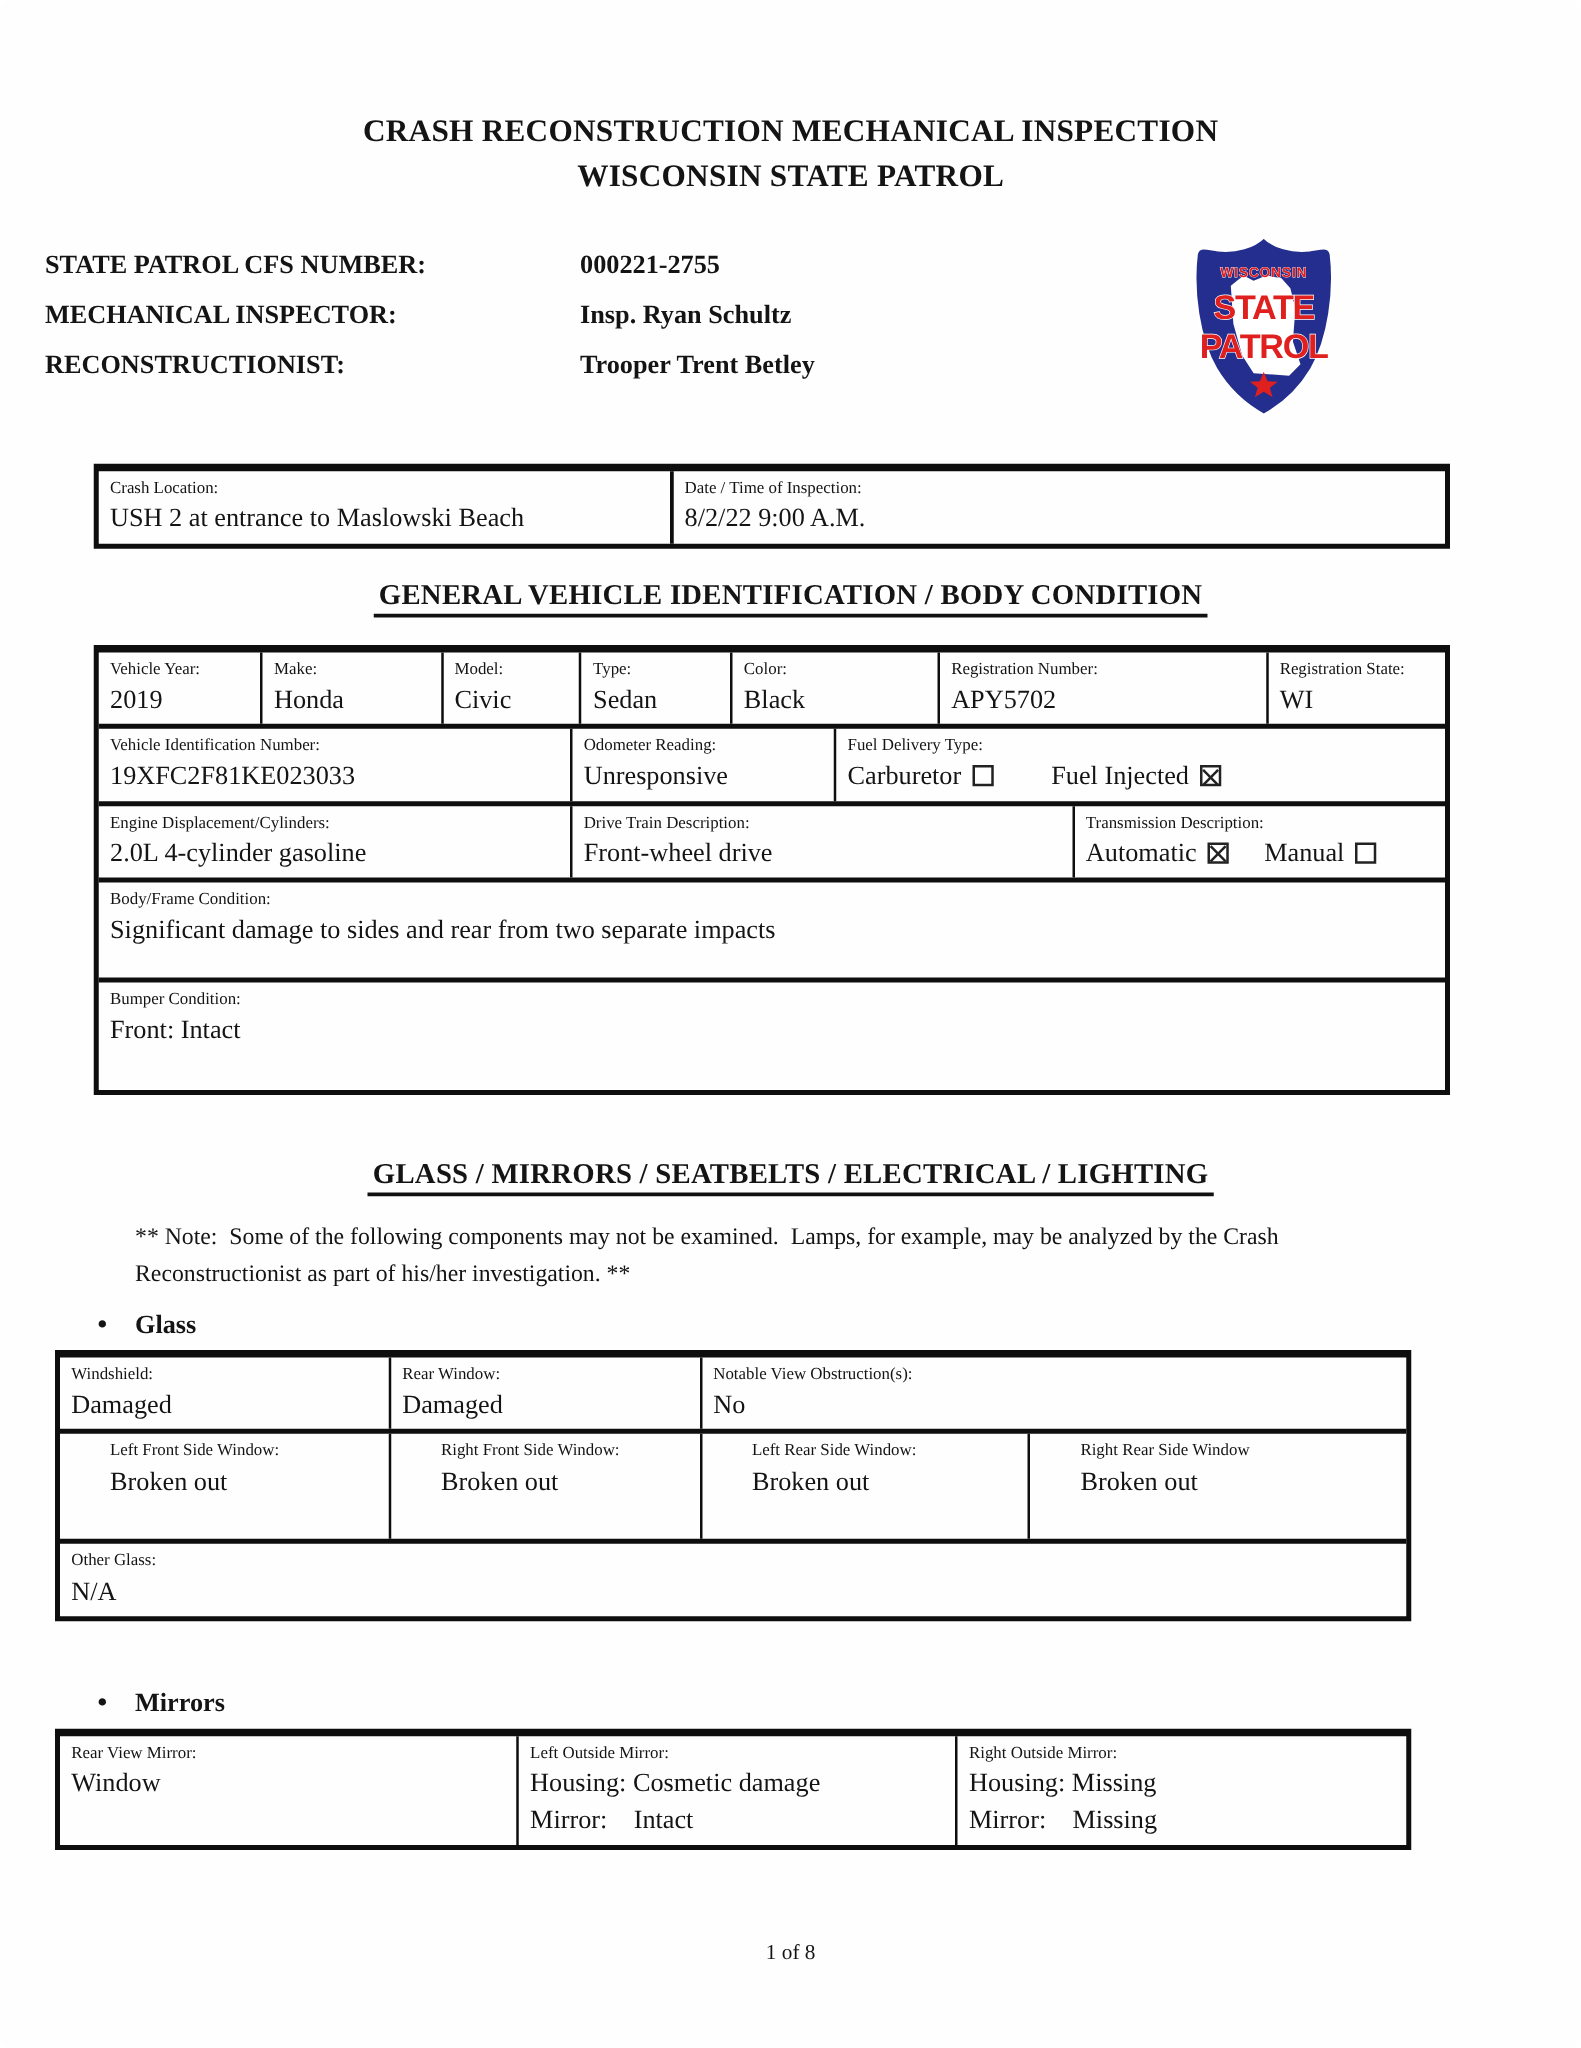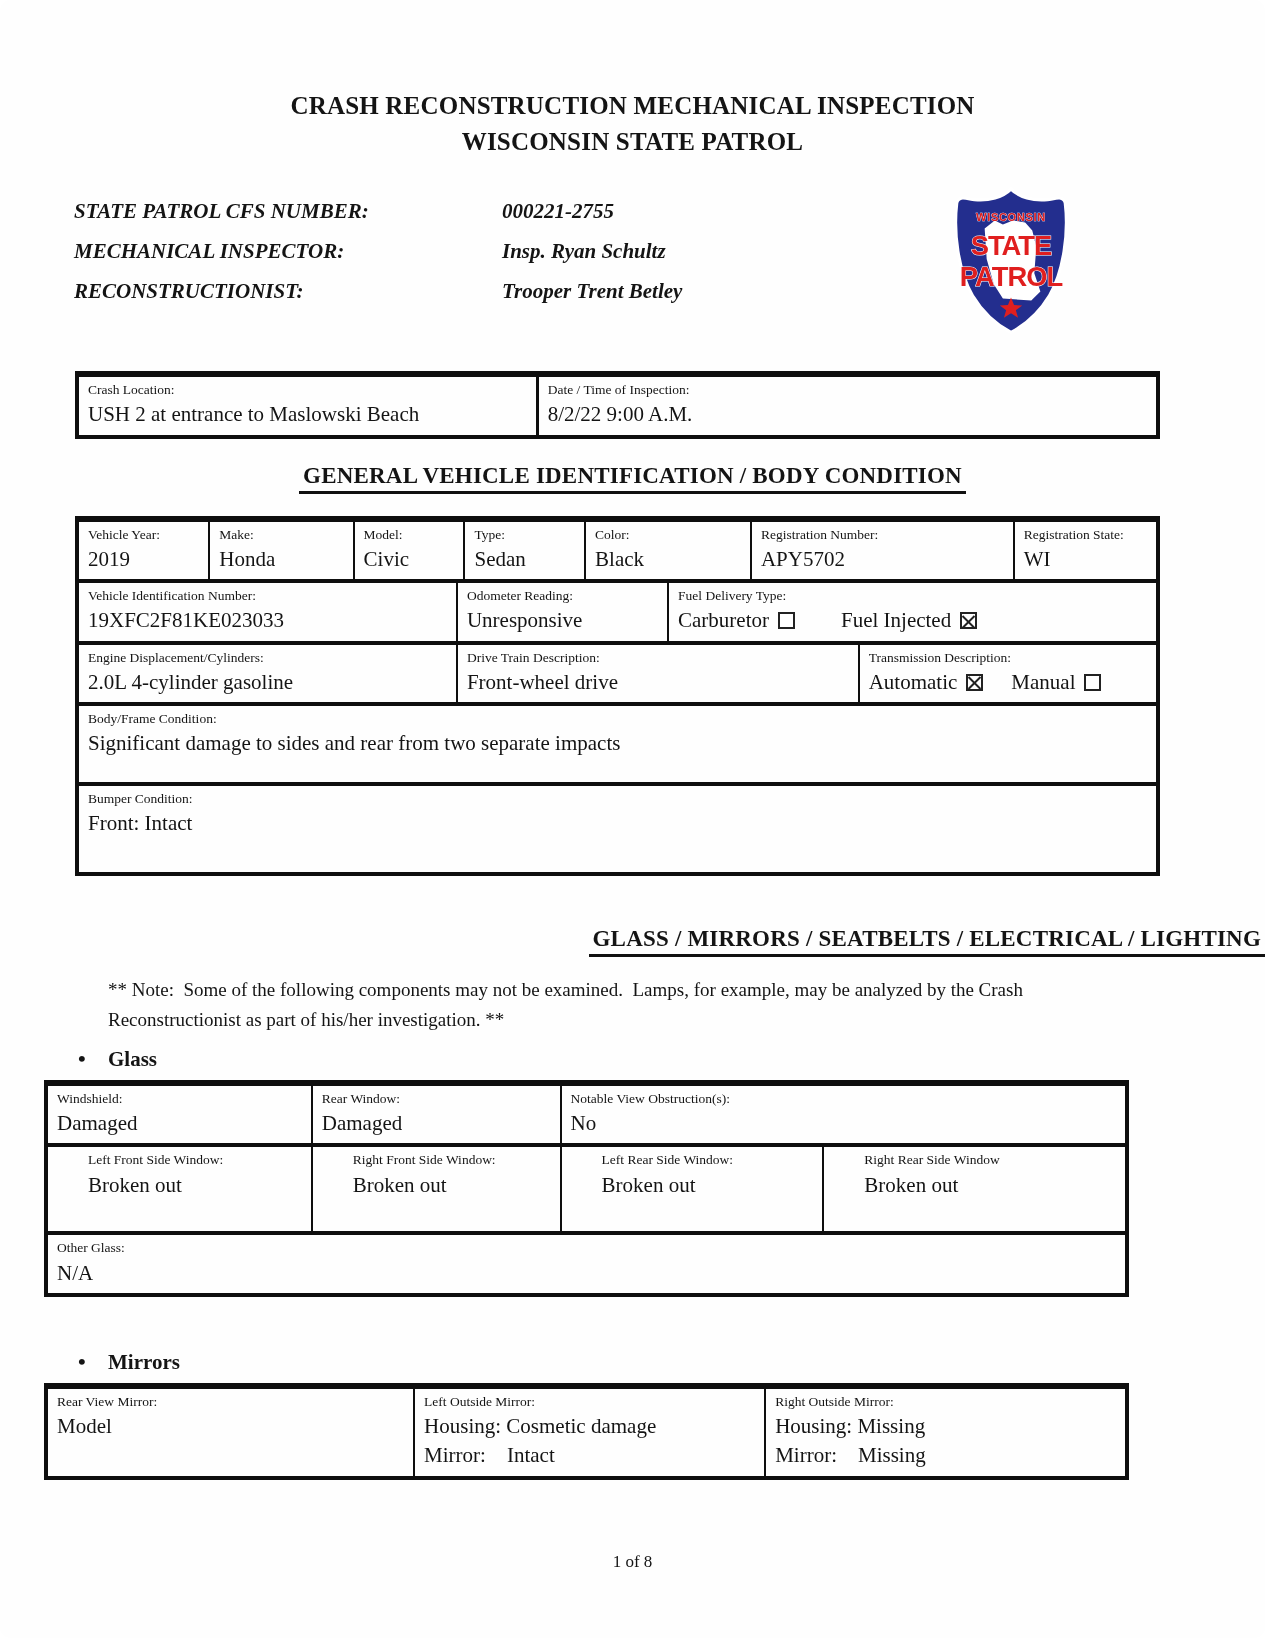--- a/index.html
+++ b/index.html
@@ -3,21 +3,21 @@
 <meta charset="utf-8">
 <style>
   * { margin:0; padding:0; box-sizing:border-box; }
   html,body { background:#ffffff; }
   .page {
     position:relative; width:1265px; height:1638px; background:#fefefe;
     font-family:"Liberation Serif", serif; color:#141414; overflow:hidden;border-radius:10px;
   }
   
   .doc-title { margin-top:88px; text-align:center; font-weight:bold; font-size:25px; line-height:1.42; letter-spacing:0.2px; }
-  .header-fields { margin-top:32px; margin-left:74px;font-style:italic; }
+  .header-fields { margin-top:32px; margin-left:36px; }
   .hf-row { display:flex; line-height:40px; }
   .hf-label { font-weight:bold; font-size:21px; width:428px; }
   .hf-value { font-weight:bold; font-size:21px; white-space:pre-wrap; }
   .logo-wrap { position:absolute; left:950px; top:184px; width:122px; height:152px; }
   
   .content { margin-left:75px; width:1085px; }
   .tbl { border:4px solid #0e0e0e; border-top-width:6px; }
   .trow { display:flex; border-top:4px solid #0e0e0e; }
   .trow:first-child { border-top:none; }
   .tcell { border-left:2px solid #0e0e0e; padding:4px 9px 6px 9px; overflow:hidden; }
@@ -43,21 +43,21 @@
   }
   .cb.checked::before, .cb.checked::after {
     content:""; position:absolute; left:-2px; right:-2px; top:50%; height:2px; background:#222;
   }
   .cb.checked::before { transform:rotate(45deg); }
   .cb.checked::after  { transform:rotate(-45deg); }
   
   .mt-loc   { margin-top:60px; }
   .mt-sec1  { margin-top:24px; }
   .mt-vtbl  { margin-top:22px; }
-  .mt-sec2  { margin-top:50px;text-align:right; }
+  .mt-sec2  { margin-top:50px; }
   .mt-note  { margin-top:18px; }
   .mt-bul   { margin-top:12px; }
   .mt-gtbl  { margin-top:8px;margin-left:44px; }
   .mt-mbul  { margin-top:52px; }
   .footer { position:absolute; left:0; width:100%; bottom:66px; text-align:center; font-size:17px; }
   
   .row-body  { min-height:76px; }
   .row-bumper{ min-height:86px; }
   .row-gwin  { min-height:84px;padding-left:40px; }
   .row-mirror{ min-height:78px; }
@@ -278,21 +278,21 @@
   <div class="bullet-row mt-mbul">
     <span class="bullet-dot">•</span>
     <span class="bullet-label">Mirrors</span>
   </div>
 
   <div class="content mt-gtbl">
     <div class="tbl">
       <div class="trow">
         <div class="tcell row-mirror" style="flex:0 0 33.9%;">
           <div class="cell-label">Rear View Mirror:</div>
-          <div class="cell-value">Model</div>
+          <div class="cell-value">Window</div>
         </div>
         <div class="tcell row-mirror" style="flex:0 0 32.6%;">
           <div class="cell-label">Left Outside Mirror:</div>
           <div class="cell-value">Housing: Cosmetic damage</div>
           <div class="cell-value">Mirror:    Intact</div>
         </div>
         <div class="tcell row-mirror" style="flex:1;">
           <div class="cell-label">Right Outside Mirror:</div>
           <div class="cell-value">Housing: Missing</div>
           <div class="cell-value">Mirror:    Missing</div>

